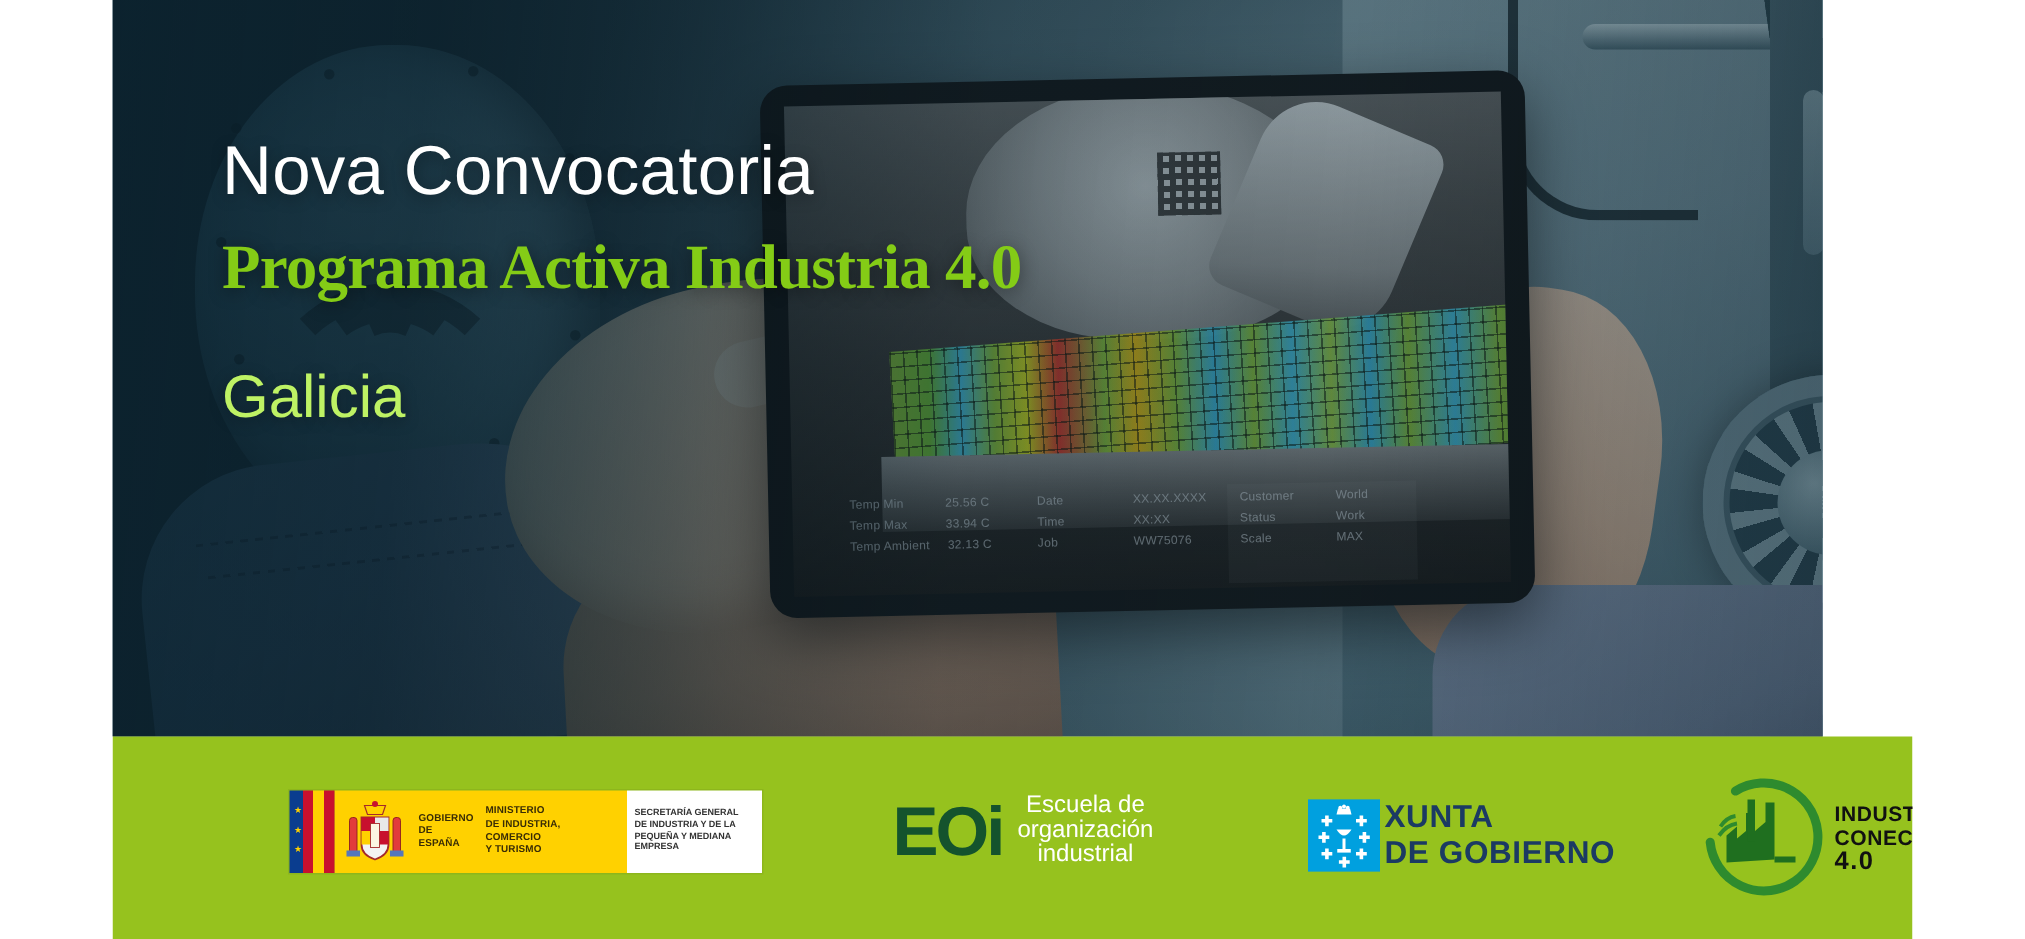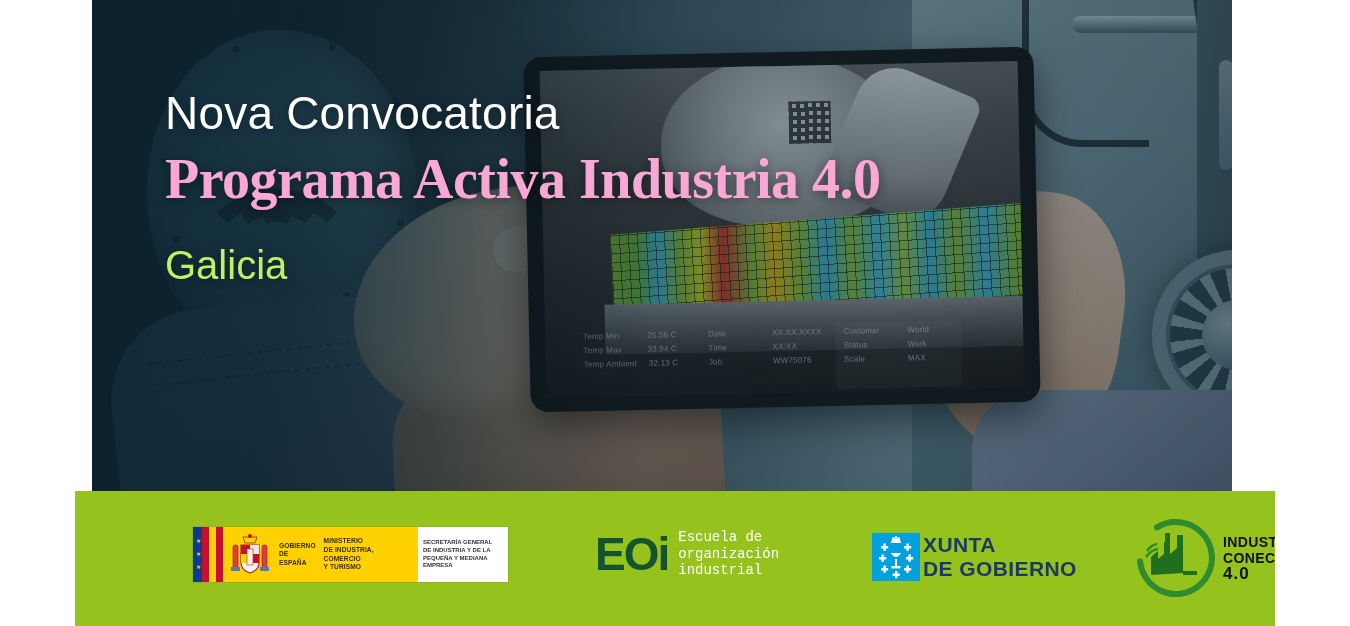--- a/index.html
+++ b/index.html
@@ -19,21 +19,21 @@
     left: 75px;
     top: 0;
     width: 1200px;
     height: 626px;
     overflow: hidden;
   }
 
   
   #hero {
     position: absolute;
-    left: 17px;
+    left: 0;
     top: 0;
     width: 1140px;
     height: 491px;
     overflow: hidden;
     background: #2c4c5c;
   }
   .photo-layer { position: absolute; inset: 0; overflow: hidden; }
 
   
   #photo-base {
@@ -253,24 +253,24 @@
     font-weight: 300;
     font-size: 46px;
     line-height: 56px;
     letter-spacing: .2px;
     color: #ffffff;
     text-shadow: 0 2px 10px rgba(0,0,0,.35);
   }
   #headline {
     font-family: "Liberation Serif", serif;
     font-weight: bold;
-    font-size: 56px;
+    font-size: 42px;
     line-height: 76px;
     letter-spacing: -.5px;
-    color: #f9a8d4;
+    color: #84cc16;
     text-shadow: 0 2px 12px rgba(0,0,0,.45);
     white-space: nowrap;
   }
   #subline {
     margin-top: 24px;
     font-family: "Liberation Sans", sans-serif;
     font-weight: 300;
     font-size: 40px;
     line-height: 48px;
     color: #bef264;
@@ -333,24 +333,25 @@
   }
   #eoi-mark {
     font-family: "Liberation Sans", sans-serif;
     font-weight: bold;
     font-size: 46px;
     line-height: 46px;
     color: #14532d;
     letter-spacing: -2px;
   }
   #eoi-words {
-    font-family: Liberation Mono, monospace;
-    font-size: 14px;
+    font-family: Liberation Sans, sans-serif;
+    font-size: 16px;
     line-height: 16.5px;
     color: #ffffff;
+    text-align: center;
   }
 
   
   #logo-xunta {
     position: absolute; left: 797px; top: 533px;
     display: flex; align-items: center; gap: 3px;
   }
   #xunta-emblem {
     width: 48px; height: 48px; background: #00a0df;
     position: relative; flex: none;

